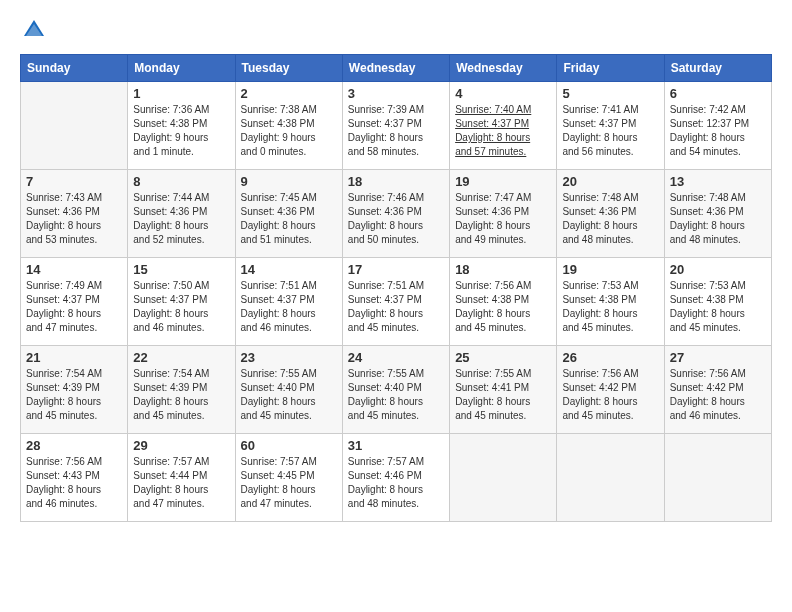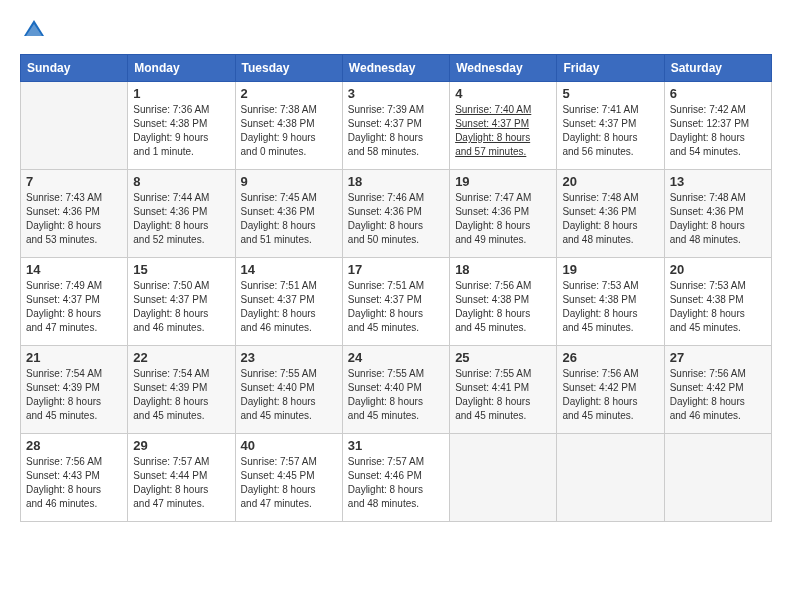--- a/index.html
+++ b/index.html
@@ -342,21 +342,21 @@
 and 46 minutes.</div>
           </td>
           <td>
             <span class="day-num">29</span>
             <div class="day-info" style="white-space: pre-line;">Sunrise: 7:57 AM
 Sunset: 4:44 PM
 Daylight: 8 hours
 and 47 minutes.</div>
           </td>
           <td>
-            <span class="day-num">40</span>
+            <span class="day-num">60</span>
             <div class="day-info" style="white-space: pre-line;">Sunrise: 7:57 AM
 Sunset: 4:45 PM
 Daylight: 8 hours
 and 47 minutes.</div>
           </td>
           <td>
             <span class="day-num">31</span>
             <div class="day-info" style="white-space: pre-line;">Sunrise: 7:57 AM
 Sunset: 4:46 PM
 Daylight: 8 hours

